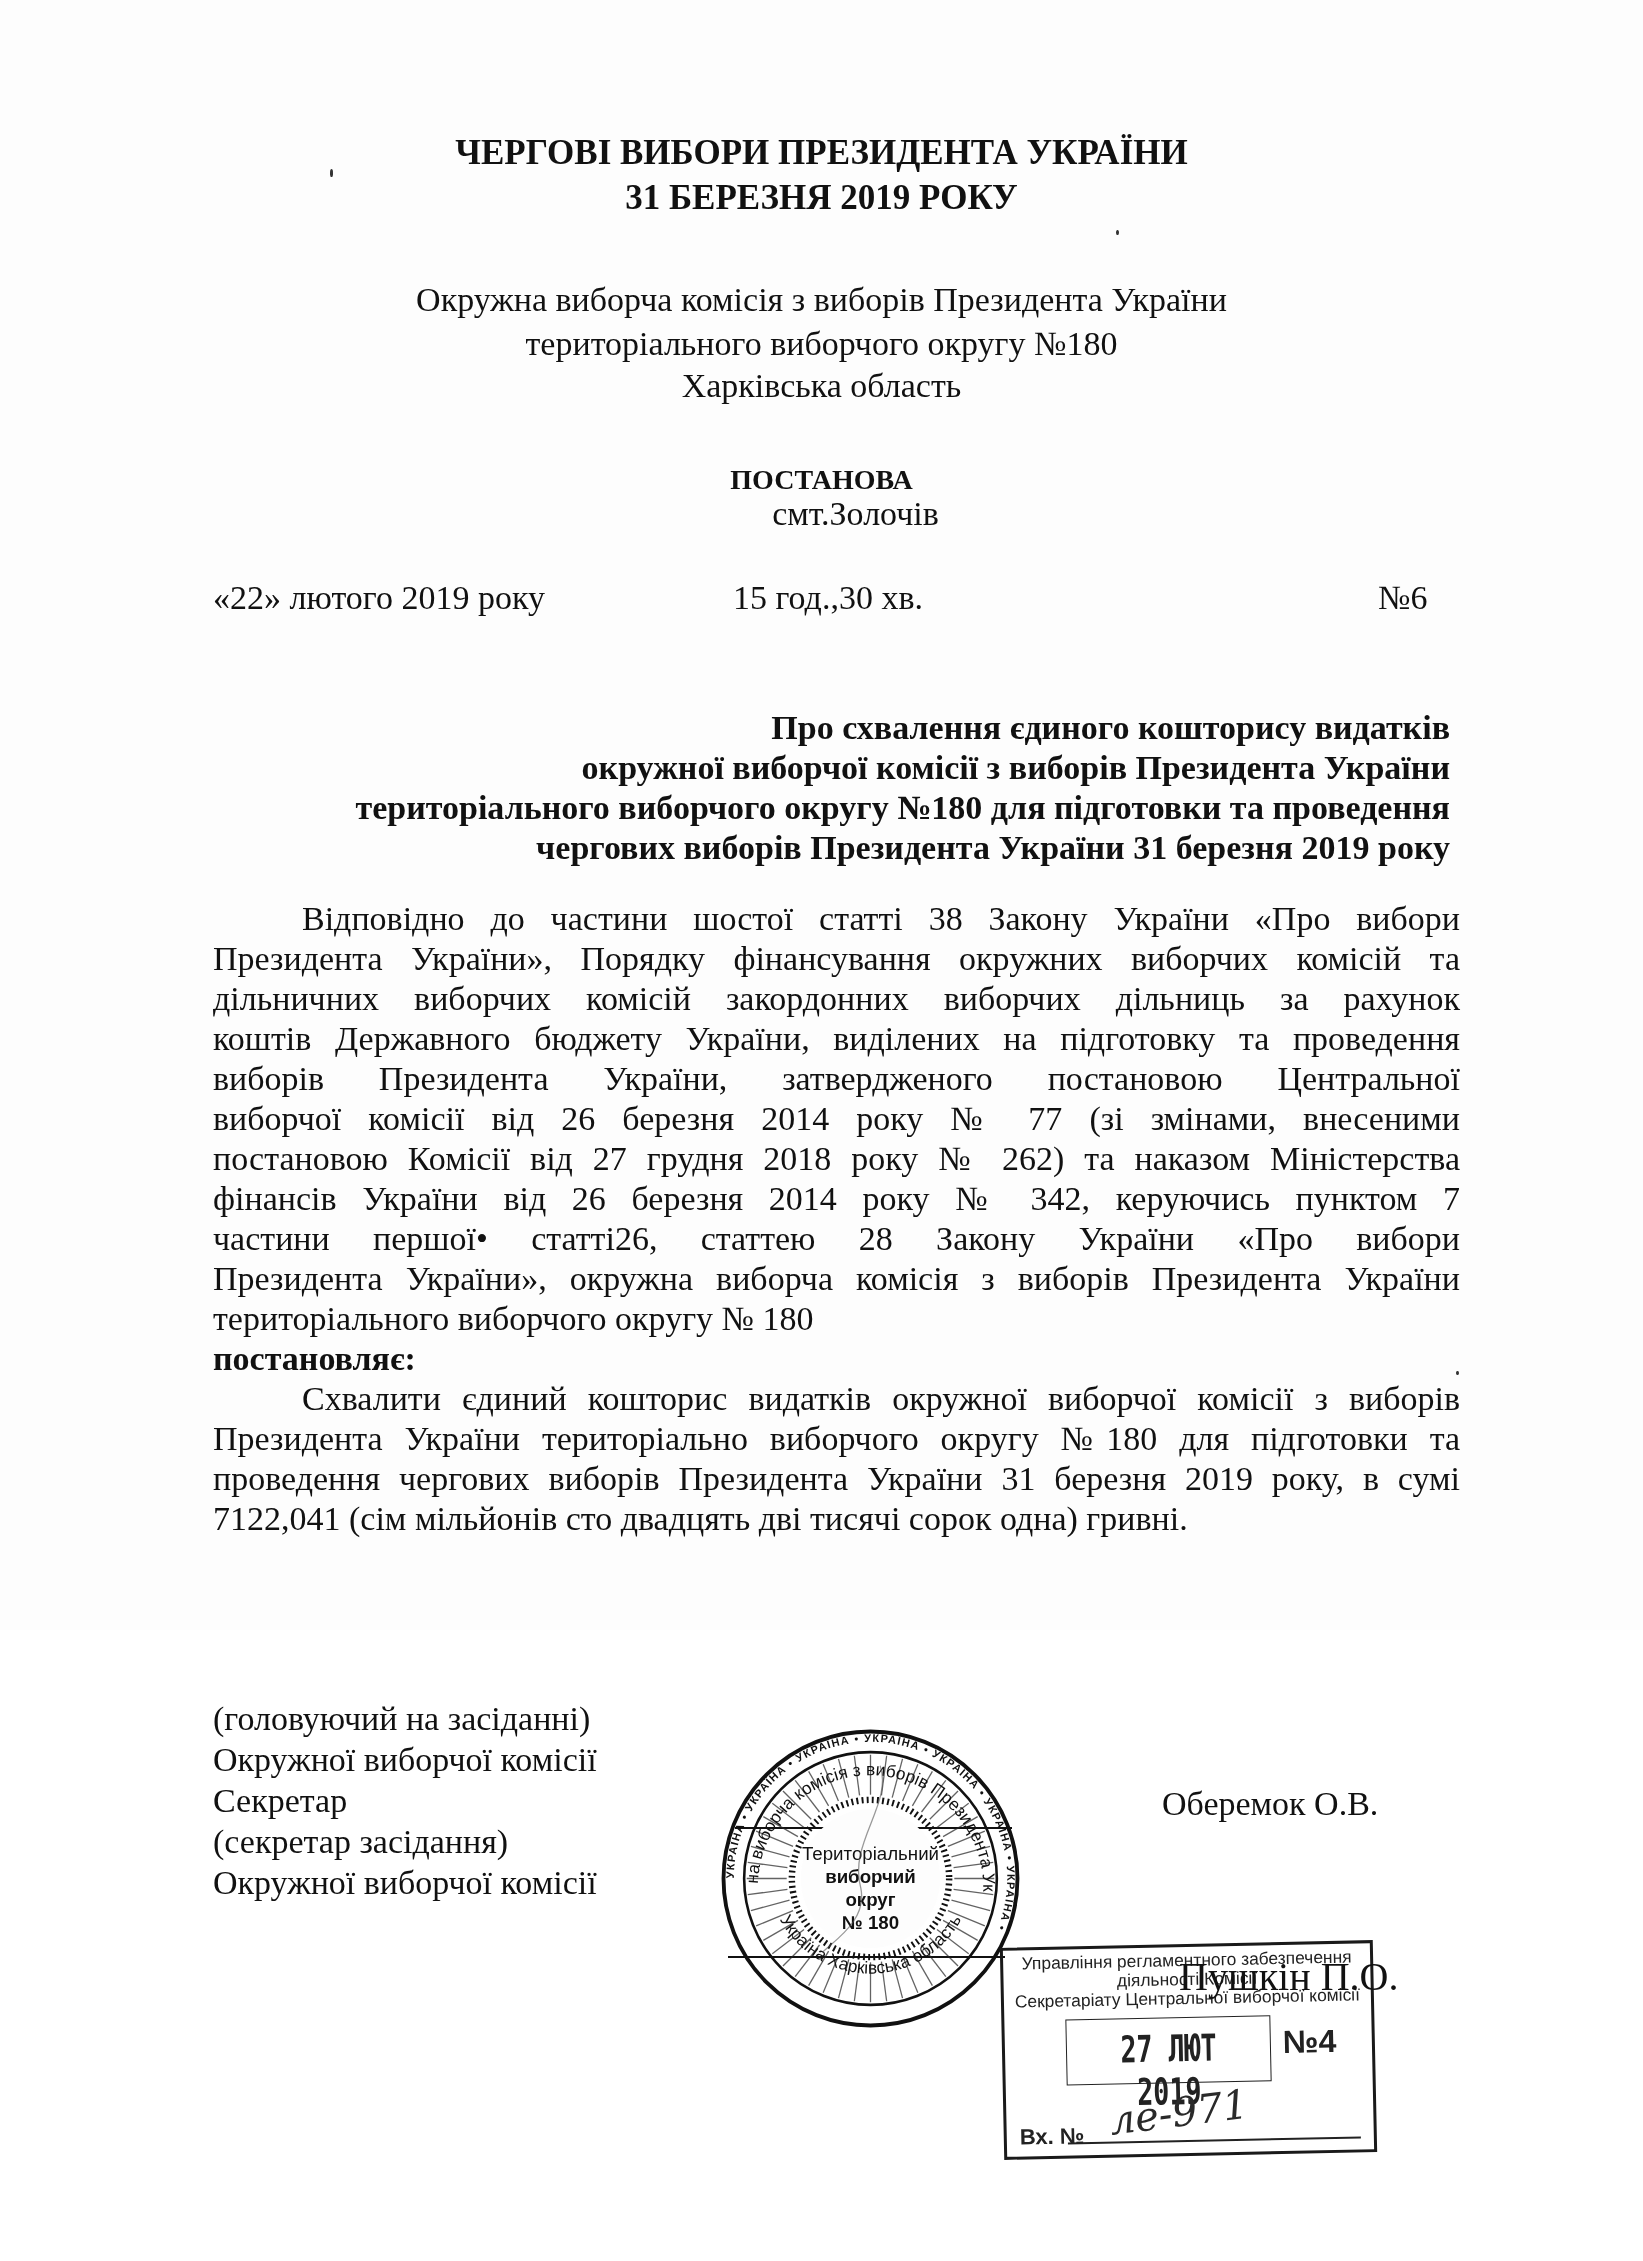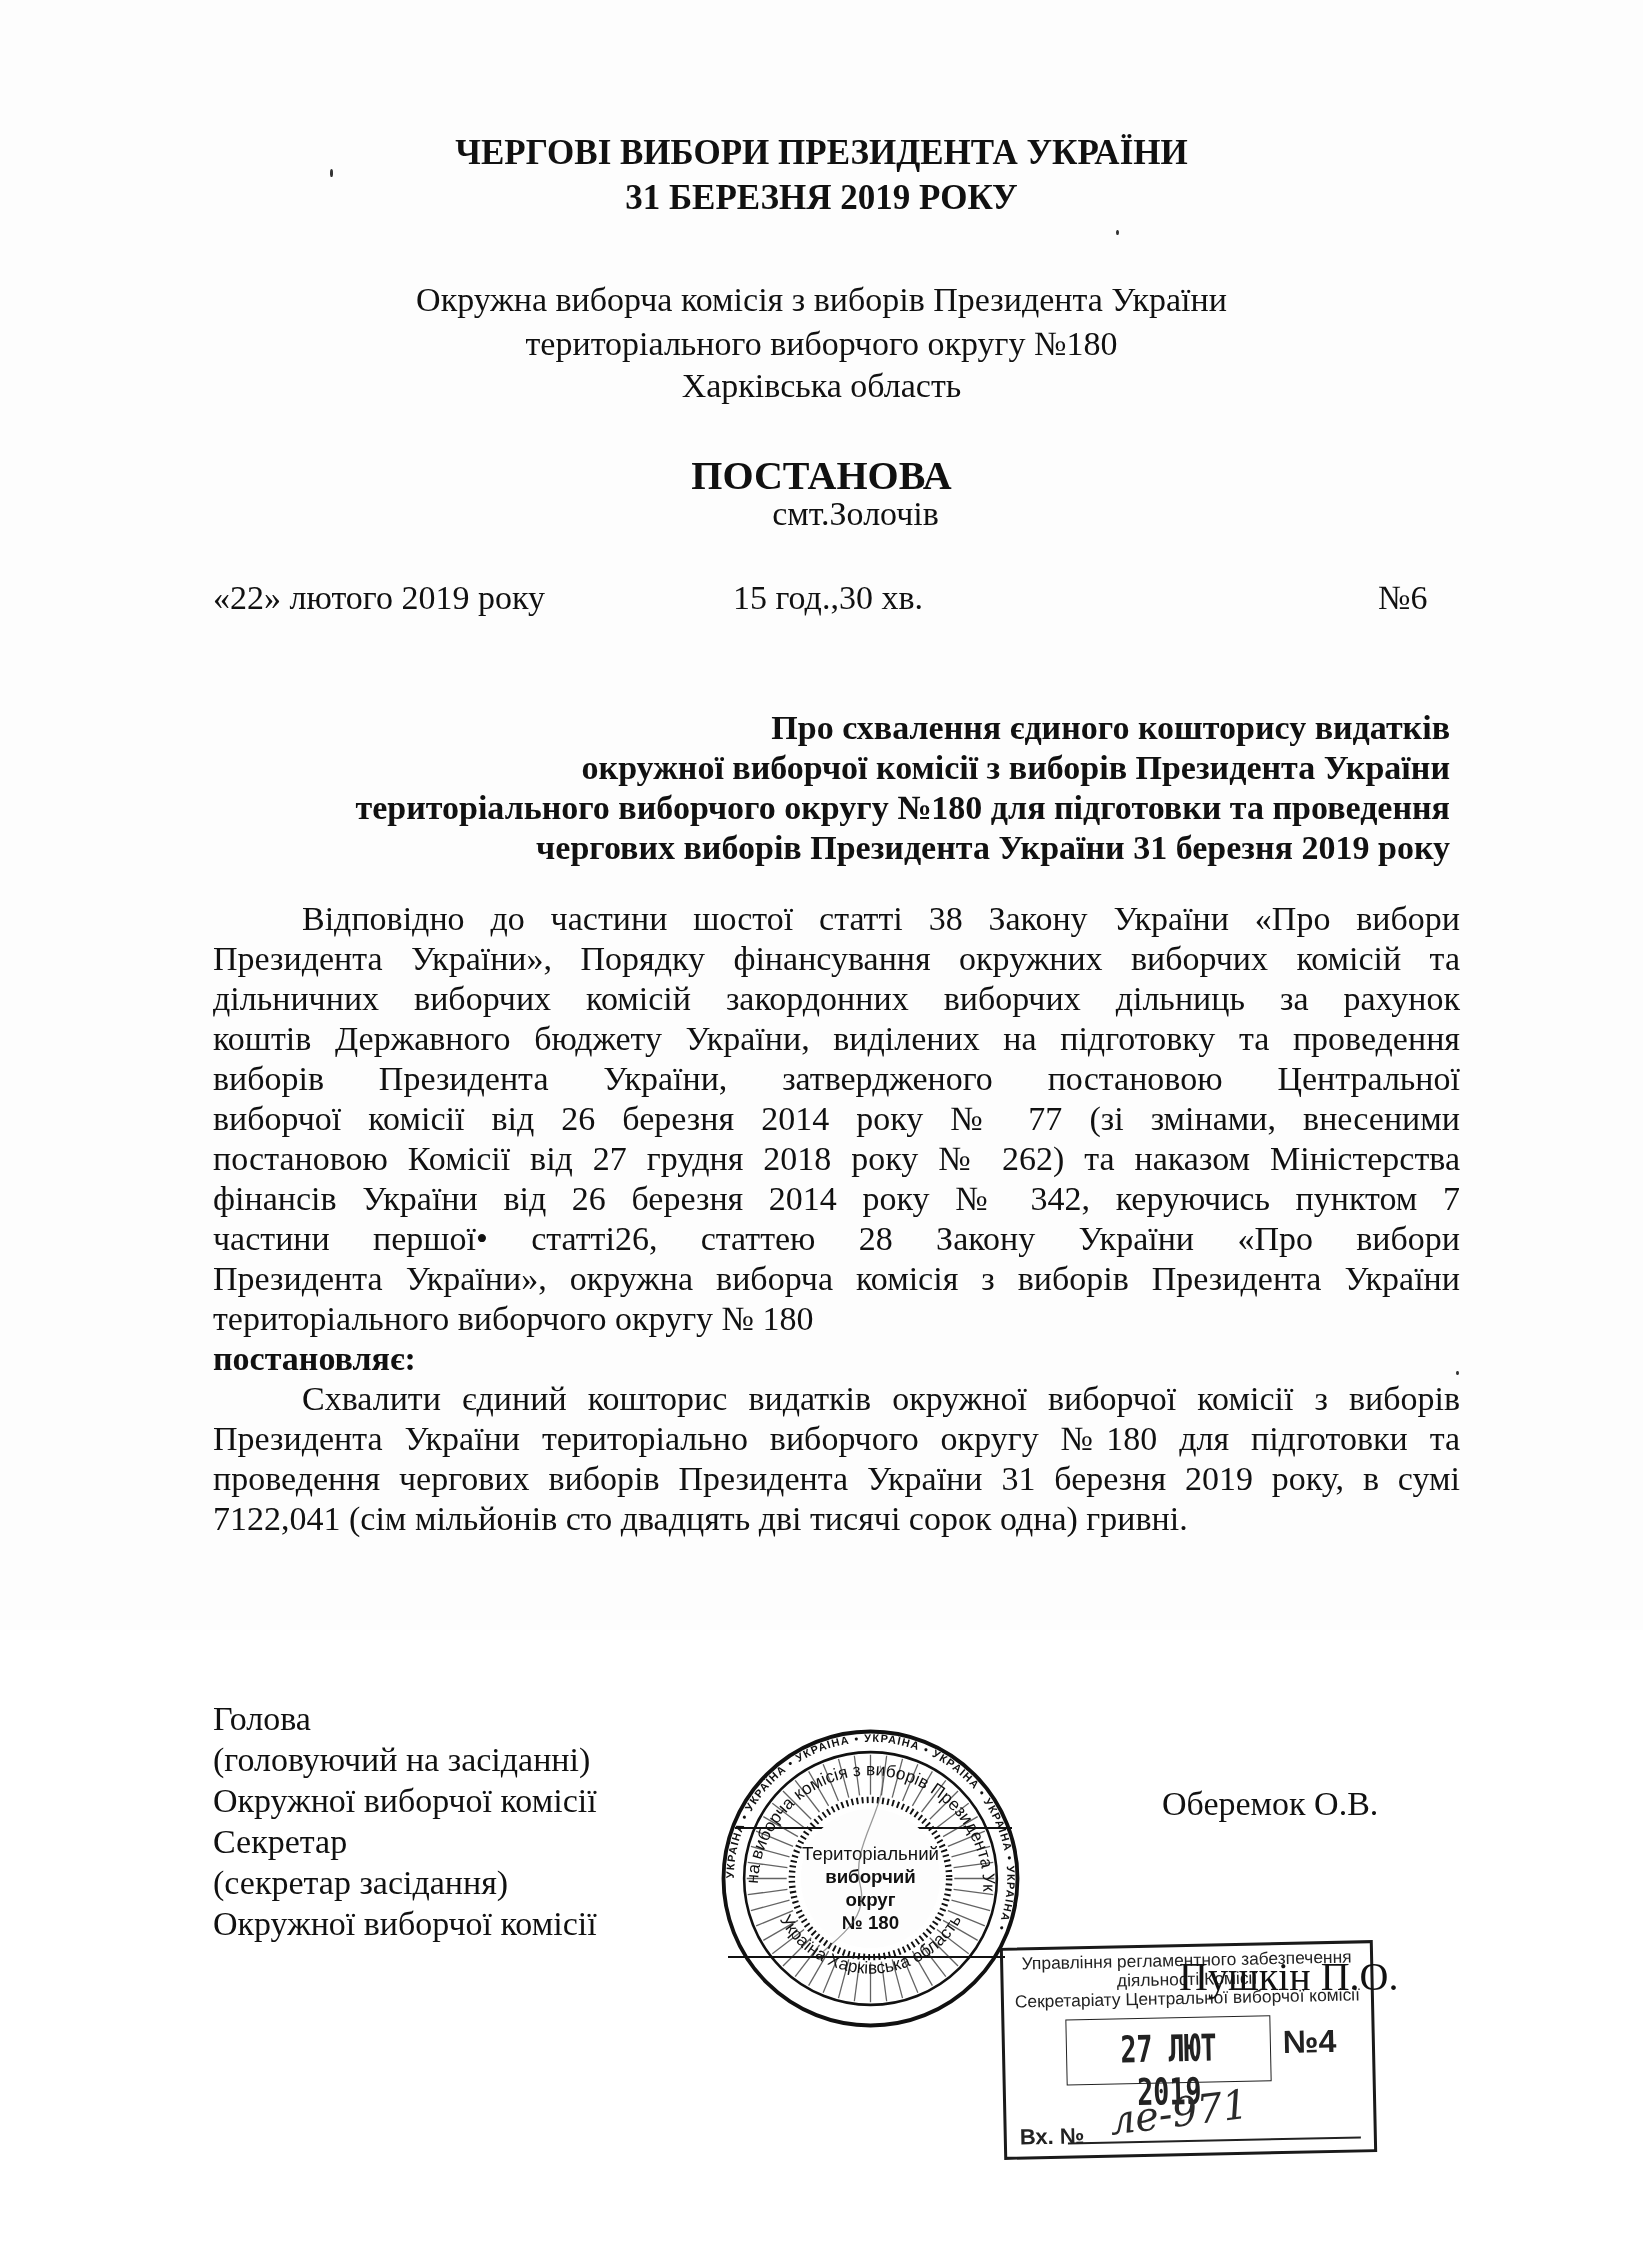--- a/index.html
+++ b/index.html
@@ -47,21 +47,21 @@
 
 <div class="page">
 
   <div class="center hdr" style="top:133px;">ЧЕРГОВІ ВИБОРИ ПРЕЗИДЕНТА УКРАЇНИ</div>
   <div class="center hdr" style="top:178px;">31 БЕРЕЗНЯ 2019 РОКУ</div>
 
   <div class="center sub" style="top:281px;">Окружна виборча комісія з виборів Президента України</div>
   <div class="center sub" style="top:325px;">територіального виборчого округу №180</div>
   <div class="center sub" style="top:367px;">Харківська область</div>
 
-  <div class="center hdr" style="top:452px; font-size:40px;">ПОСТАНОВА</div>
+  <div class="center hdr" style="top:464px; font-size:28px;">ПОСТАНОВА</div>
   <div class="center sub" style="top:495px;padding-left:34px;">смт.Золочів</div>
 
   <div class="row-meta" style="left:213px;">«22» лютого 2019 року</div>
   <div class="row-meta" style="left:733px;">15 год.,30  хв.</div>
   <div class="row-meta" style="left:1378px;">№6</div>
 
   <div class="title">
     <div>Про схвалення єдиного кошторису видатків</div>
     <div>окружної виборчої комісії з виборів Президента України</div>
     <div>територіального виборчого округу №180 для підготовки та проведення</div>
@@ -81,21 +81,20 @@
     <span class="line">Президента України», окружна виборча комісія з виборів Президента України</span>
     <span class="line last">територіального виборчого округу № 180</span>
     <span class="line last bold">постановляє:</span>
     <span class="line"><span class="indent"></span><span>Схвалити єдиний кошторис видатків окружної виборчої комісії з виборів</span></span>
     <span class="line">Президента України територіально виборчого округу №180 для підготовки та</span>
     <span class="line">проведення чергових виборів Президента України 31 березня 2019 року, в сумі</span>
     <span class="line last">7122,041 (сім мільйонів сто двадцять дві тисячі сорок одна) гривні.</span>
   </div>
 
   <div class="sig">
-    <div>Голова</div>
     <div>(головуючий на засіданні)</div>
     <div>Окружної виборчої комісії</div>
     <div>Секретар</div>
     <div>(секретар засідання)</div>
     <div>Окружної виборчої комісії</div>
   </div>
   <div class="sig-line" style="left:735px; top:1827px; width:277px;"></div>
   <div class="sig-name" style="left:1162px; top:1785px;">Оберемок О.В.</div>
   <div class="sig-line" style="left:728px; top:1956px; width:277px;"></div>
   <div class="pushkin">Пушкін П.О.</div>

